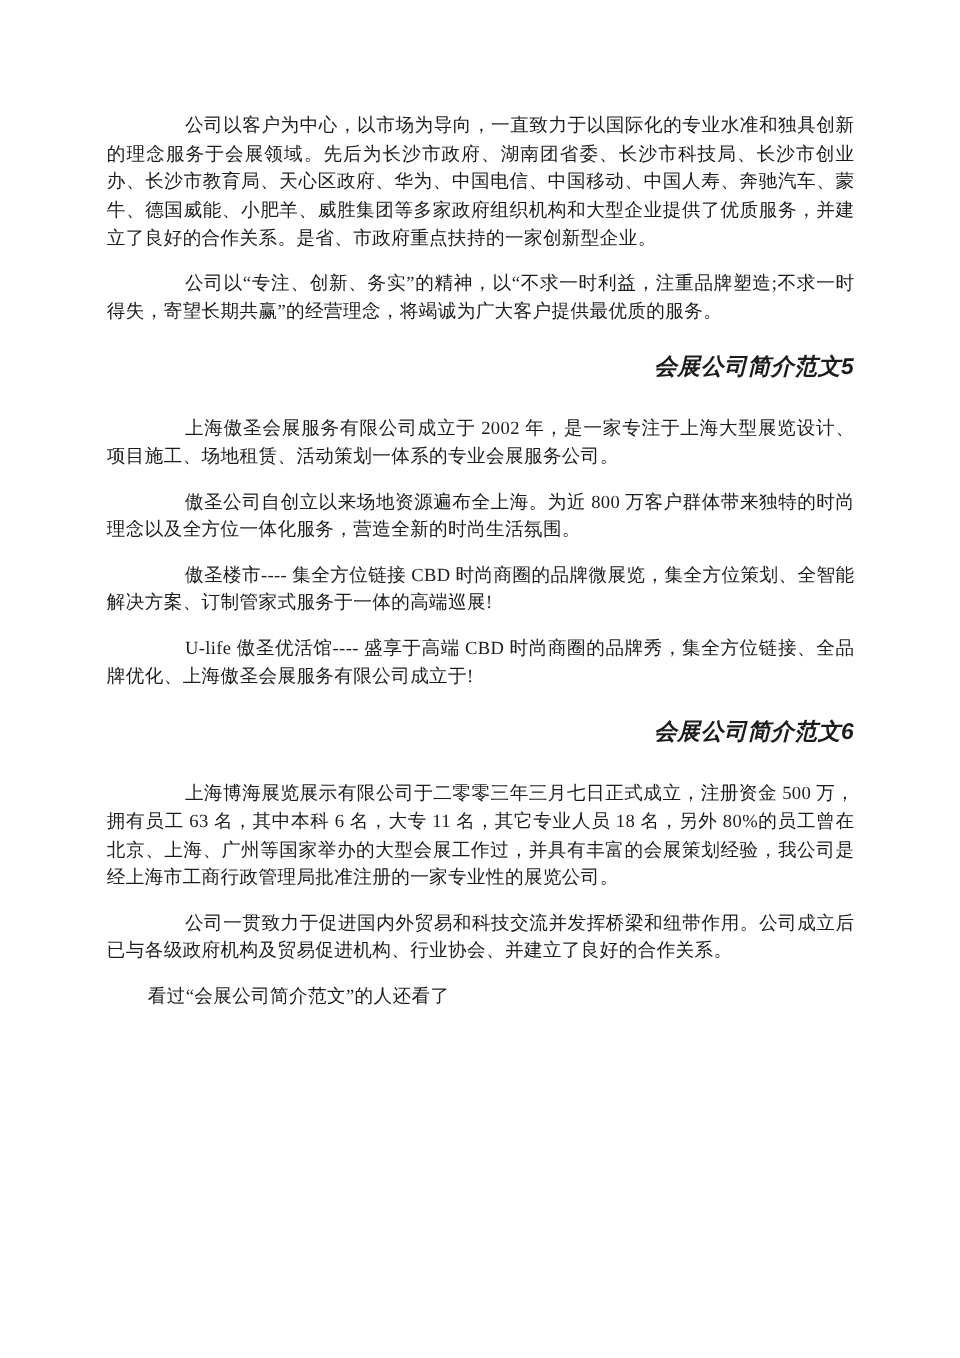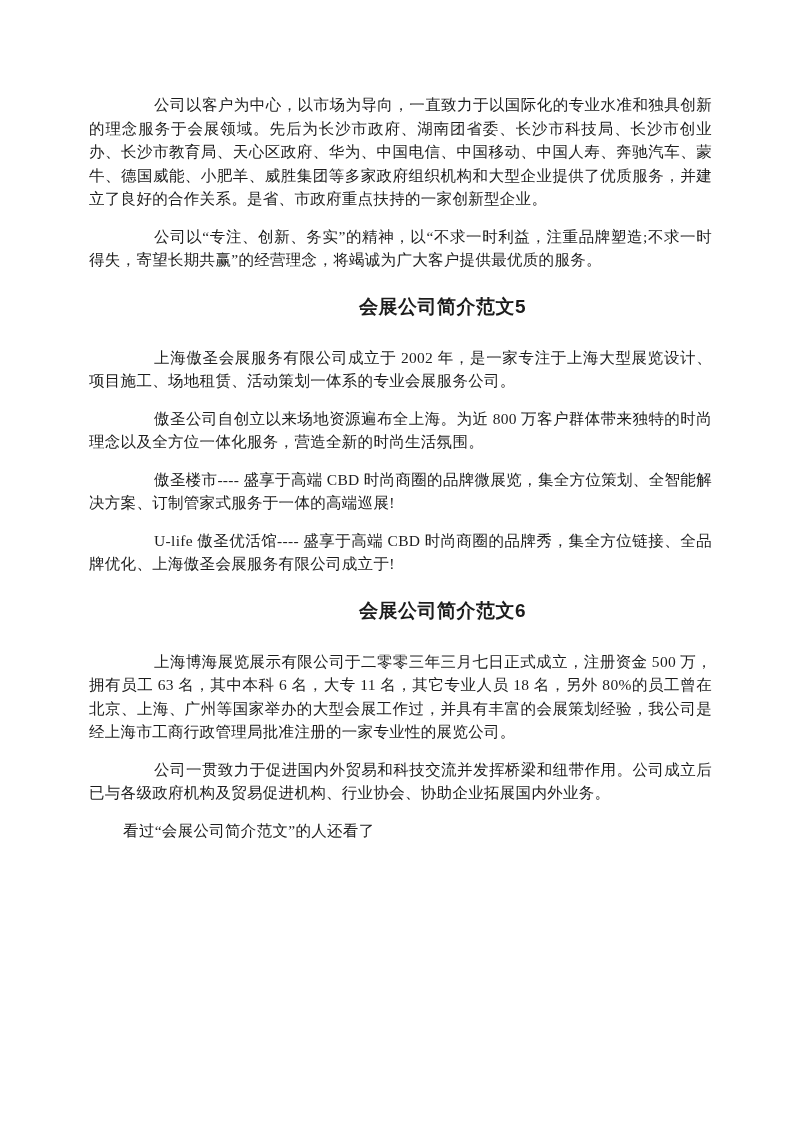--- a/index.html
+++ b/index.html
@@ -27,46 +27,47 @@
     letter-spacing: 0.3px;
   }
   .para.indent-2 {
     text-indent: 2.2em;
   }
   .section-heading {
     font-family: "Liberation Sans", "DejaVu Sans", sans-serif;
     font-size: 19px;
     line-height: 28px;
     font-weight: bold;
-    text-align: center;
+    font-style: italic;
+    text-align: right;
     text-indent: 84px;
     margin: 21px 0 25px 0;
     letter-spacing: 0.5px;
   }
 </style>
 </head>
 <body>
 
 <div class="page">
   <p class="para">公司以客户为中心，以市场为导向，一直致力于以国际化的专业水准和独具创新的理念服务于会展领域。先后为长沙市政府、湖南团省委、长沙市科技局、长沙市创业办、长沙市教育局、天心区政府、华为、中国电信、中国移动、中国人寿、奔驰汽车、蒙牛、德国威能、小肥羊、威胜集团等多家政府组织机构和大型企业提供了优质服务，并建立了良好的合作关系。是省、市政府重点扶持的一家创新型企业。</p>
 
   <p class="para">公司以“专注、创新、务实”的精神，以“不求一时利益，注重品牌塑造;不求一时得失，寄望长期共赢”的经营理念，将竭诚为广大客户提供最优质的服务。</p>
 
   <h2 class="section-heading">会展公司简介范文5</h2>
 
   <p class="para">上海傲圣会展服务有限公司成立于 2002 年，是一家专注于上海大型展览设计、项目施工、场地租赁、活动策划一体系的专业会展服务公司。</p>
 
   <p class="para">傲圣公司自创立以来场地资源遍布全上海。为近 800 万客户群体带来独特的时尚理念以及全方位一体化服务，营造全新的时尚生活氛围。</p>
 
 
-  <p class="para">傲圣楼市---- 盛享于高端 CBD 时尚商圈的品牌微展览，集全方位策划、全智能解决方案、订制管家式服务于一体的高端巡展!</p>
+  <p class="para">傲圣楼市---- 集全方位链接 CBD 时尚商圈的品牌微展览，集全方位策划、全智能解决方案、订制管家式服务于一体的高端巡展!</p>
 
   <p class="para">U-life 傲圣优活馆---- 盛享于高端 CBD 时尚商圈的品牌秀，集全方位链接、全品牌优化、上海傲圣会展服务有限公司成立于!</p>
 
   <h2 class="section-heading">会展公司简介范文6</h2>
 
   <p class="para">上海博海展览展示有限公司于二零零三年三月七日正式成立，注册资金 500 万，拥有员工 63 名，其中本科 6 名，大专 11 名，其它专业人员 18 名，另外 80%的员工曾在北京、上海、广州等国家举办的大型会展工作过，并具有丰富的会展策划经验，我公司是经上海市工商行政管理局批准注册的一家专业性的展览公司。</p>
 
 
-  <p class="para">公司一贯致力于促进国内外贸易和科技交流并发挥桥梁和纽带作用。公司成立后已与各级政府机构及贸易促进机构、行业协会、协助企业拓展国内外业务。</p>
+  <p class="para">公司一贯致力于促进国内外贸易和科技交流并发挥桥梁和纽带作用。公司成立后已与各级政府机构及贸易促进机构、行业协会、并建立了良好的合作关系。</p>
 
   <p class="para indent-2">看过“会展公司简介范文”的人还看了</p>
 </div>
 
 </body></html>

